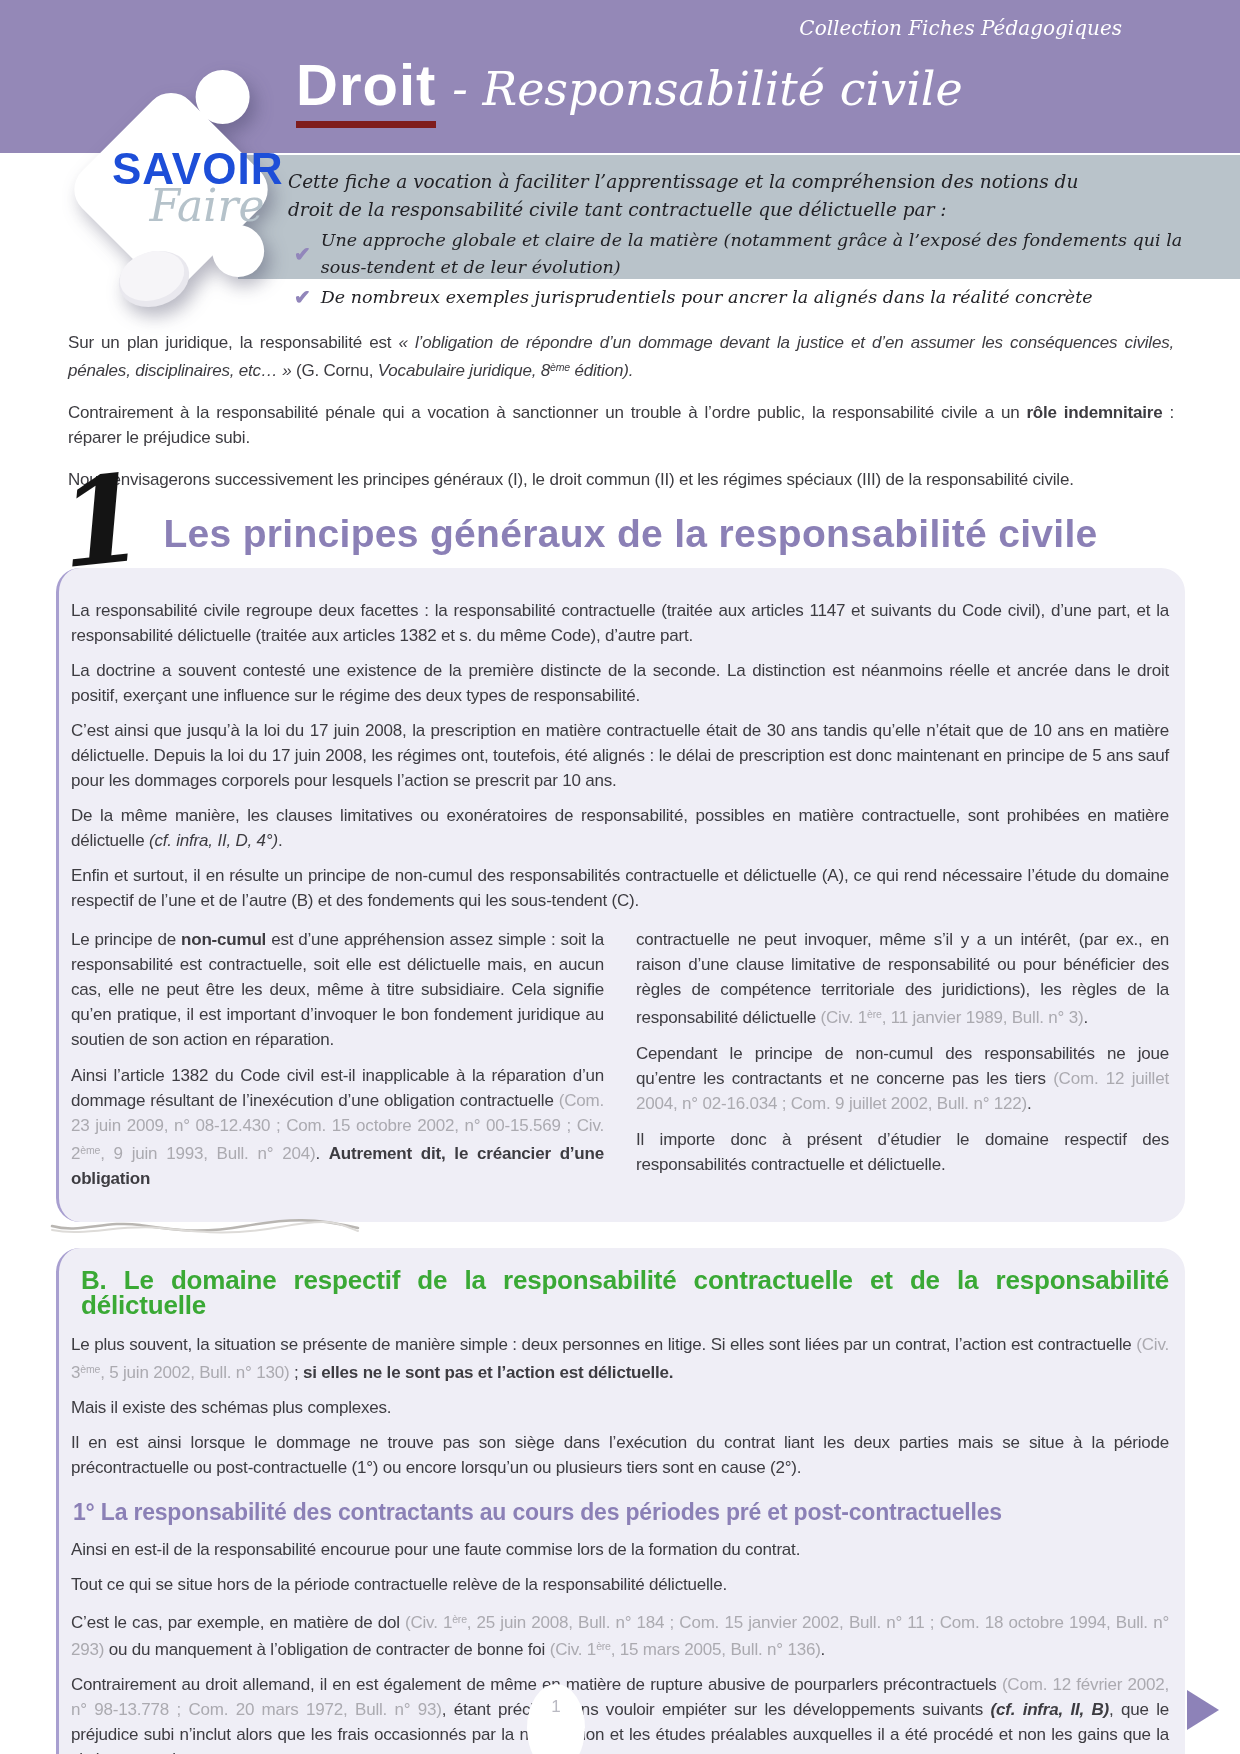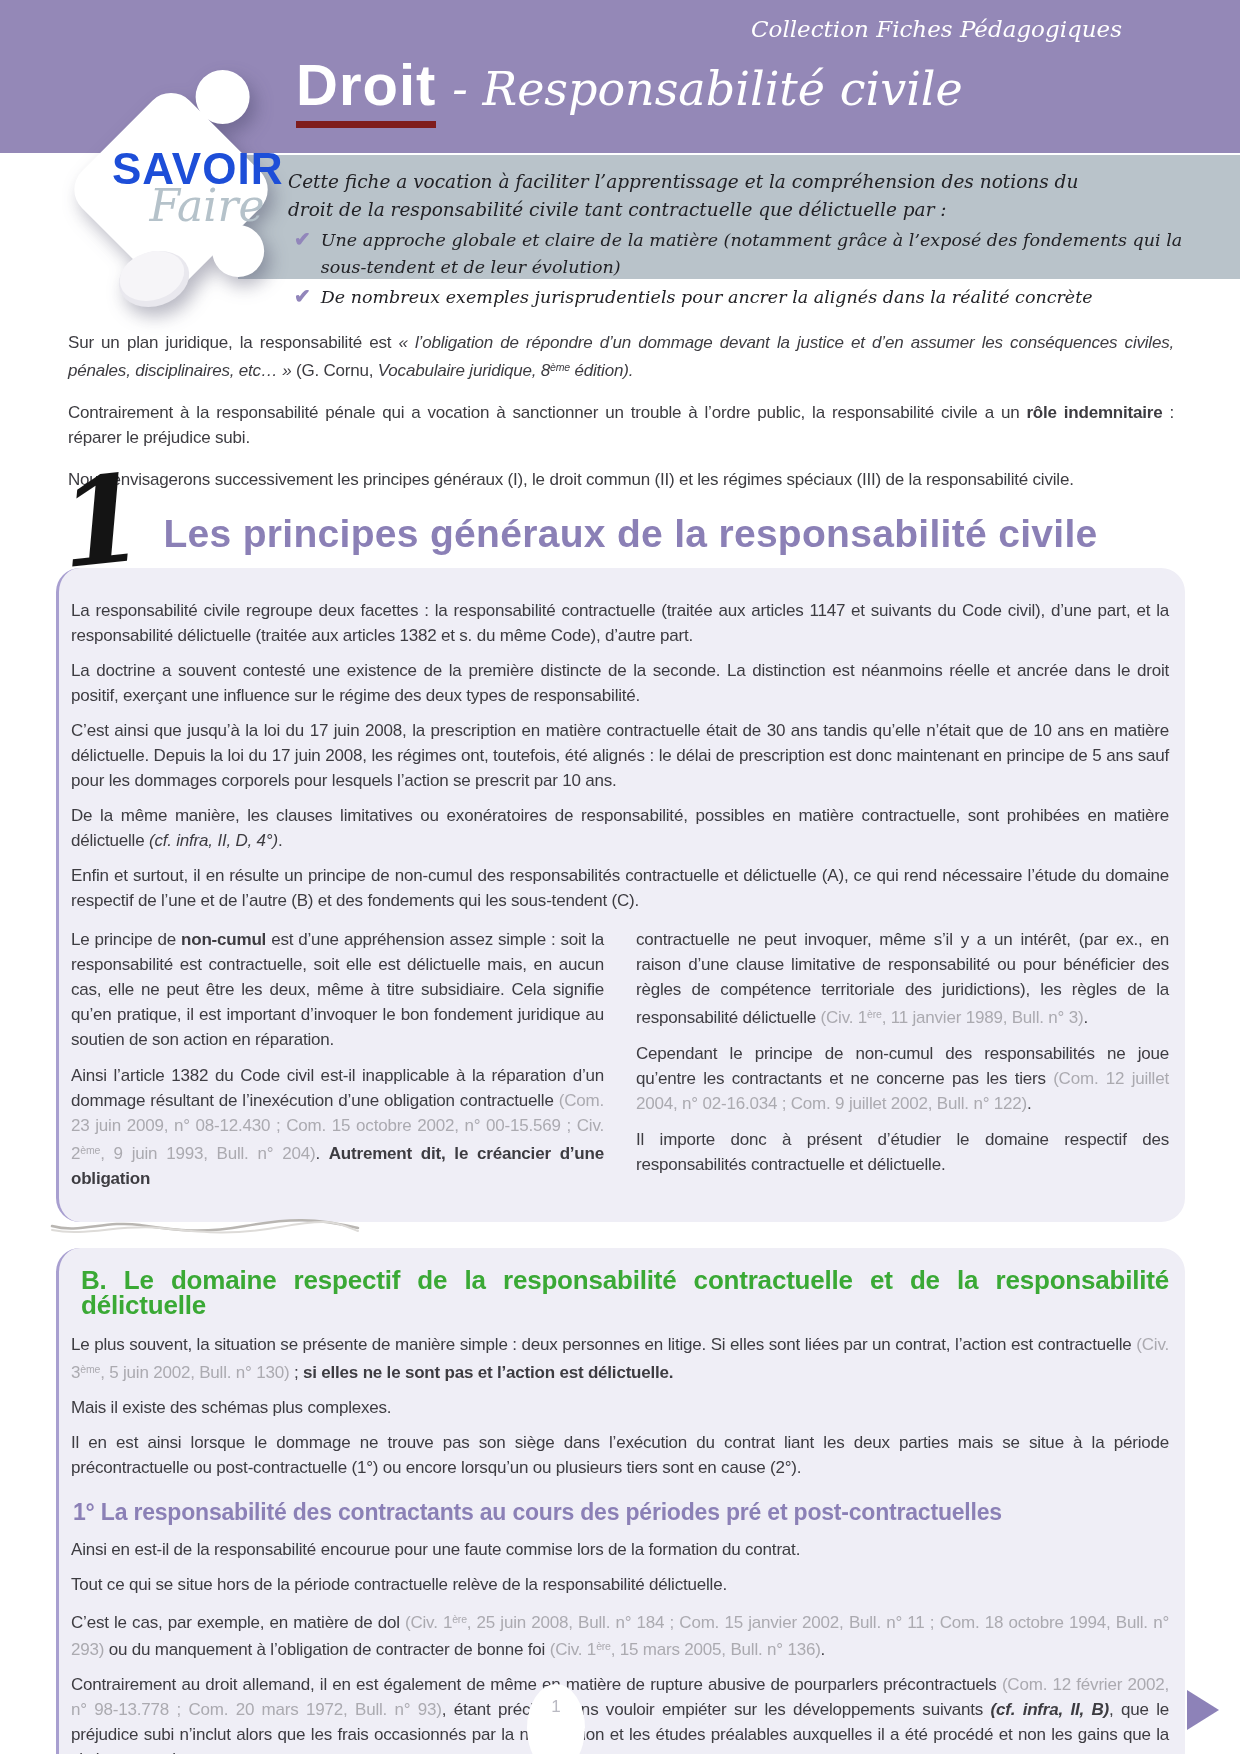--- a/index.html
+++ b/index.html
@@ -2,31 +2,31 @@
 <html><head>
 <meta charset="utf-8">
 <style>
   html,body{margin:0;padding:0;background:#ffffff;}
   .page{position:relative;width:1240px;height:1754px;background:#ffffff;overflow:hidden;
         font-family:"Liberation Sans",sans-serif;color:#3d3c41;}
 
   
   .band{position:absolute;left:0;top:0;width:1240px;height:153px;background:#9488b7;}
   .collection{position:absolute;top:16px;right:118px;color:#ffffff;
-              font-family:"DejaVu Serif",serif;font-style:italic;font-size:23px;}
+              font-family:"DejaVu Serif",serif;font-style:italic;font-size:20px;}
   .titlerow{position:absolute;left:296px;top:56px;display:flex;align-items:baseline;color:#ffffff;white-space:nowrap;}
   .title-main{font-size:58px;font-weight:bold;line-height:1;letter-spacing:1px;
               border-bottom:7px solid #7f1d1d;padding-bottom:7px;}
   .title-script{font-family:"DejaVu Serif",serif;font-style:italic;font-size:46px;margin-left:16px;line-height:1;}
 
   .graybox{position:absolute;left:238px;top:155px;width:1002px;height:124px;background:#b9c3ca;
            box-sizing:border-box;padding:13px 30px 0 50px;color:#222226;
            font-family:"DejaVu Serif",serif;font-style:italic;}
   .graybox .lead{font-size:18.5px;line-height:1.5;padding-right:105px;}
-  .gb-bullet{display:flex;align-items:flex-start;font-size:17.5px;line-height:1.55;margin-top:3px;}
+  .gb-bullet{display:flex;align-items:center;font-size:17.5px;line-height:1.55;margin-top:3px;}
   .check{color:#9286bb;font-style:normal;font-size:20px;font-weight:bold;margin:0 10px 0 6px;line-height:1.2;}
 
   
   .puzzle{position:absolute;left:26px;top:36px;width:290px;height:290px;}
   .puzzle svg{filter:drop-shadow(6px 9px 9px rgba(50,50,80,0.35));}
   .brand1{position:absolute;left:86px;top:108px;width:170px;text-align:right;
           font-family:"Liberation Sans",sans-serif;font-weight:bold;font-size:44px;letter-spacing:1px;color:#1d4ed8;}
   .brand2{position:absolute;left:106px;top:144px;width:150px;text-align:center;
           font-family:"DejaVu Serif",serif;font-style:italic;font-size:44px;color:#b5c2ca;}
 

